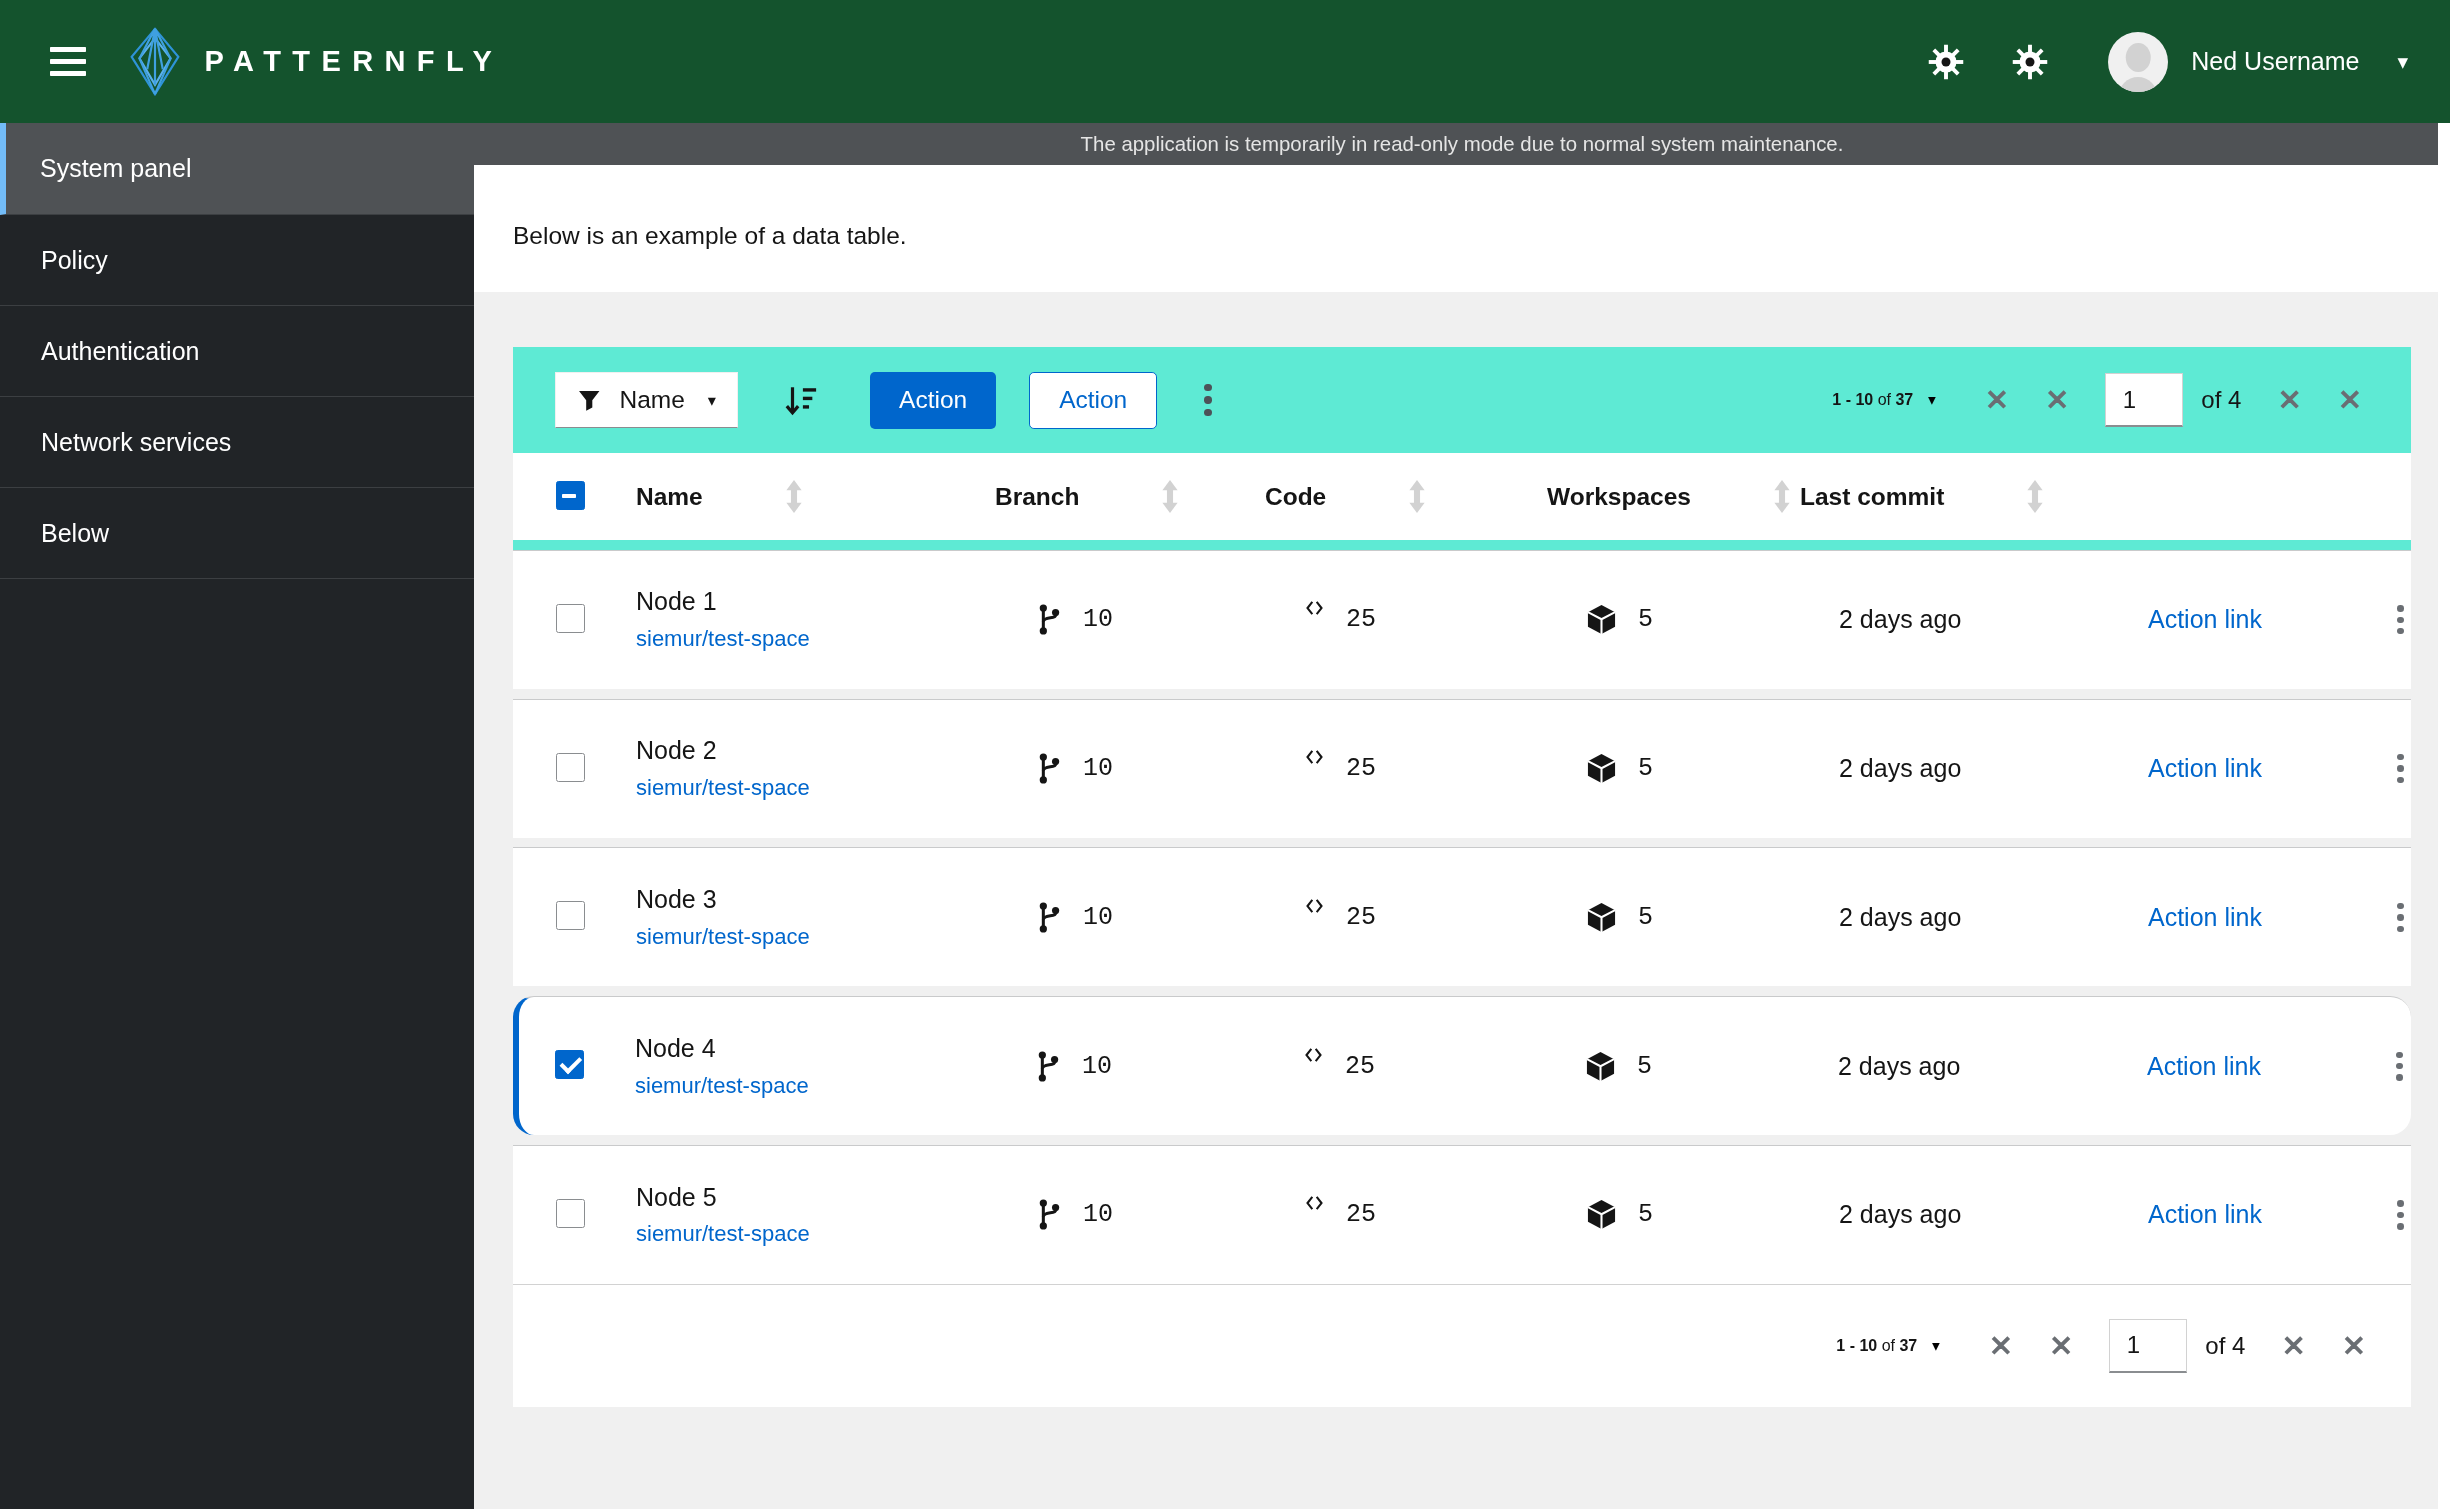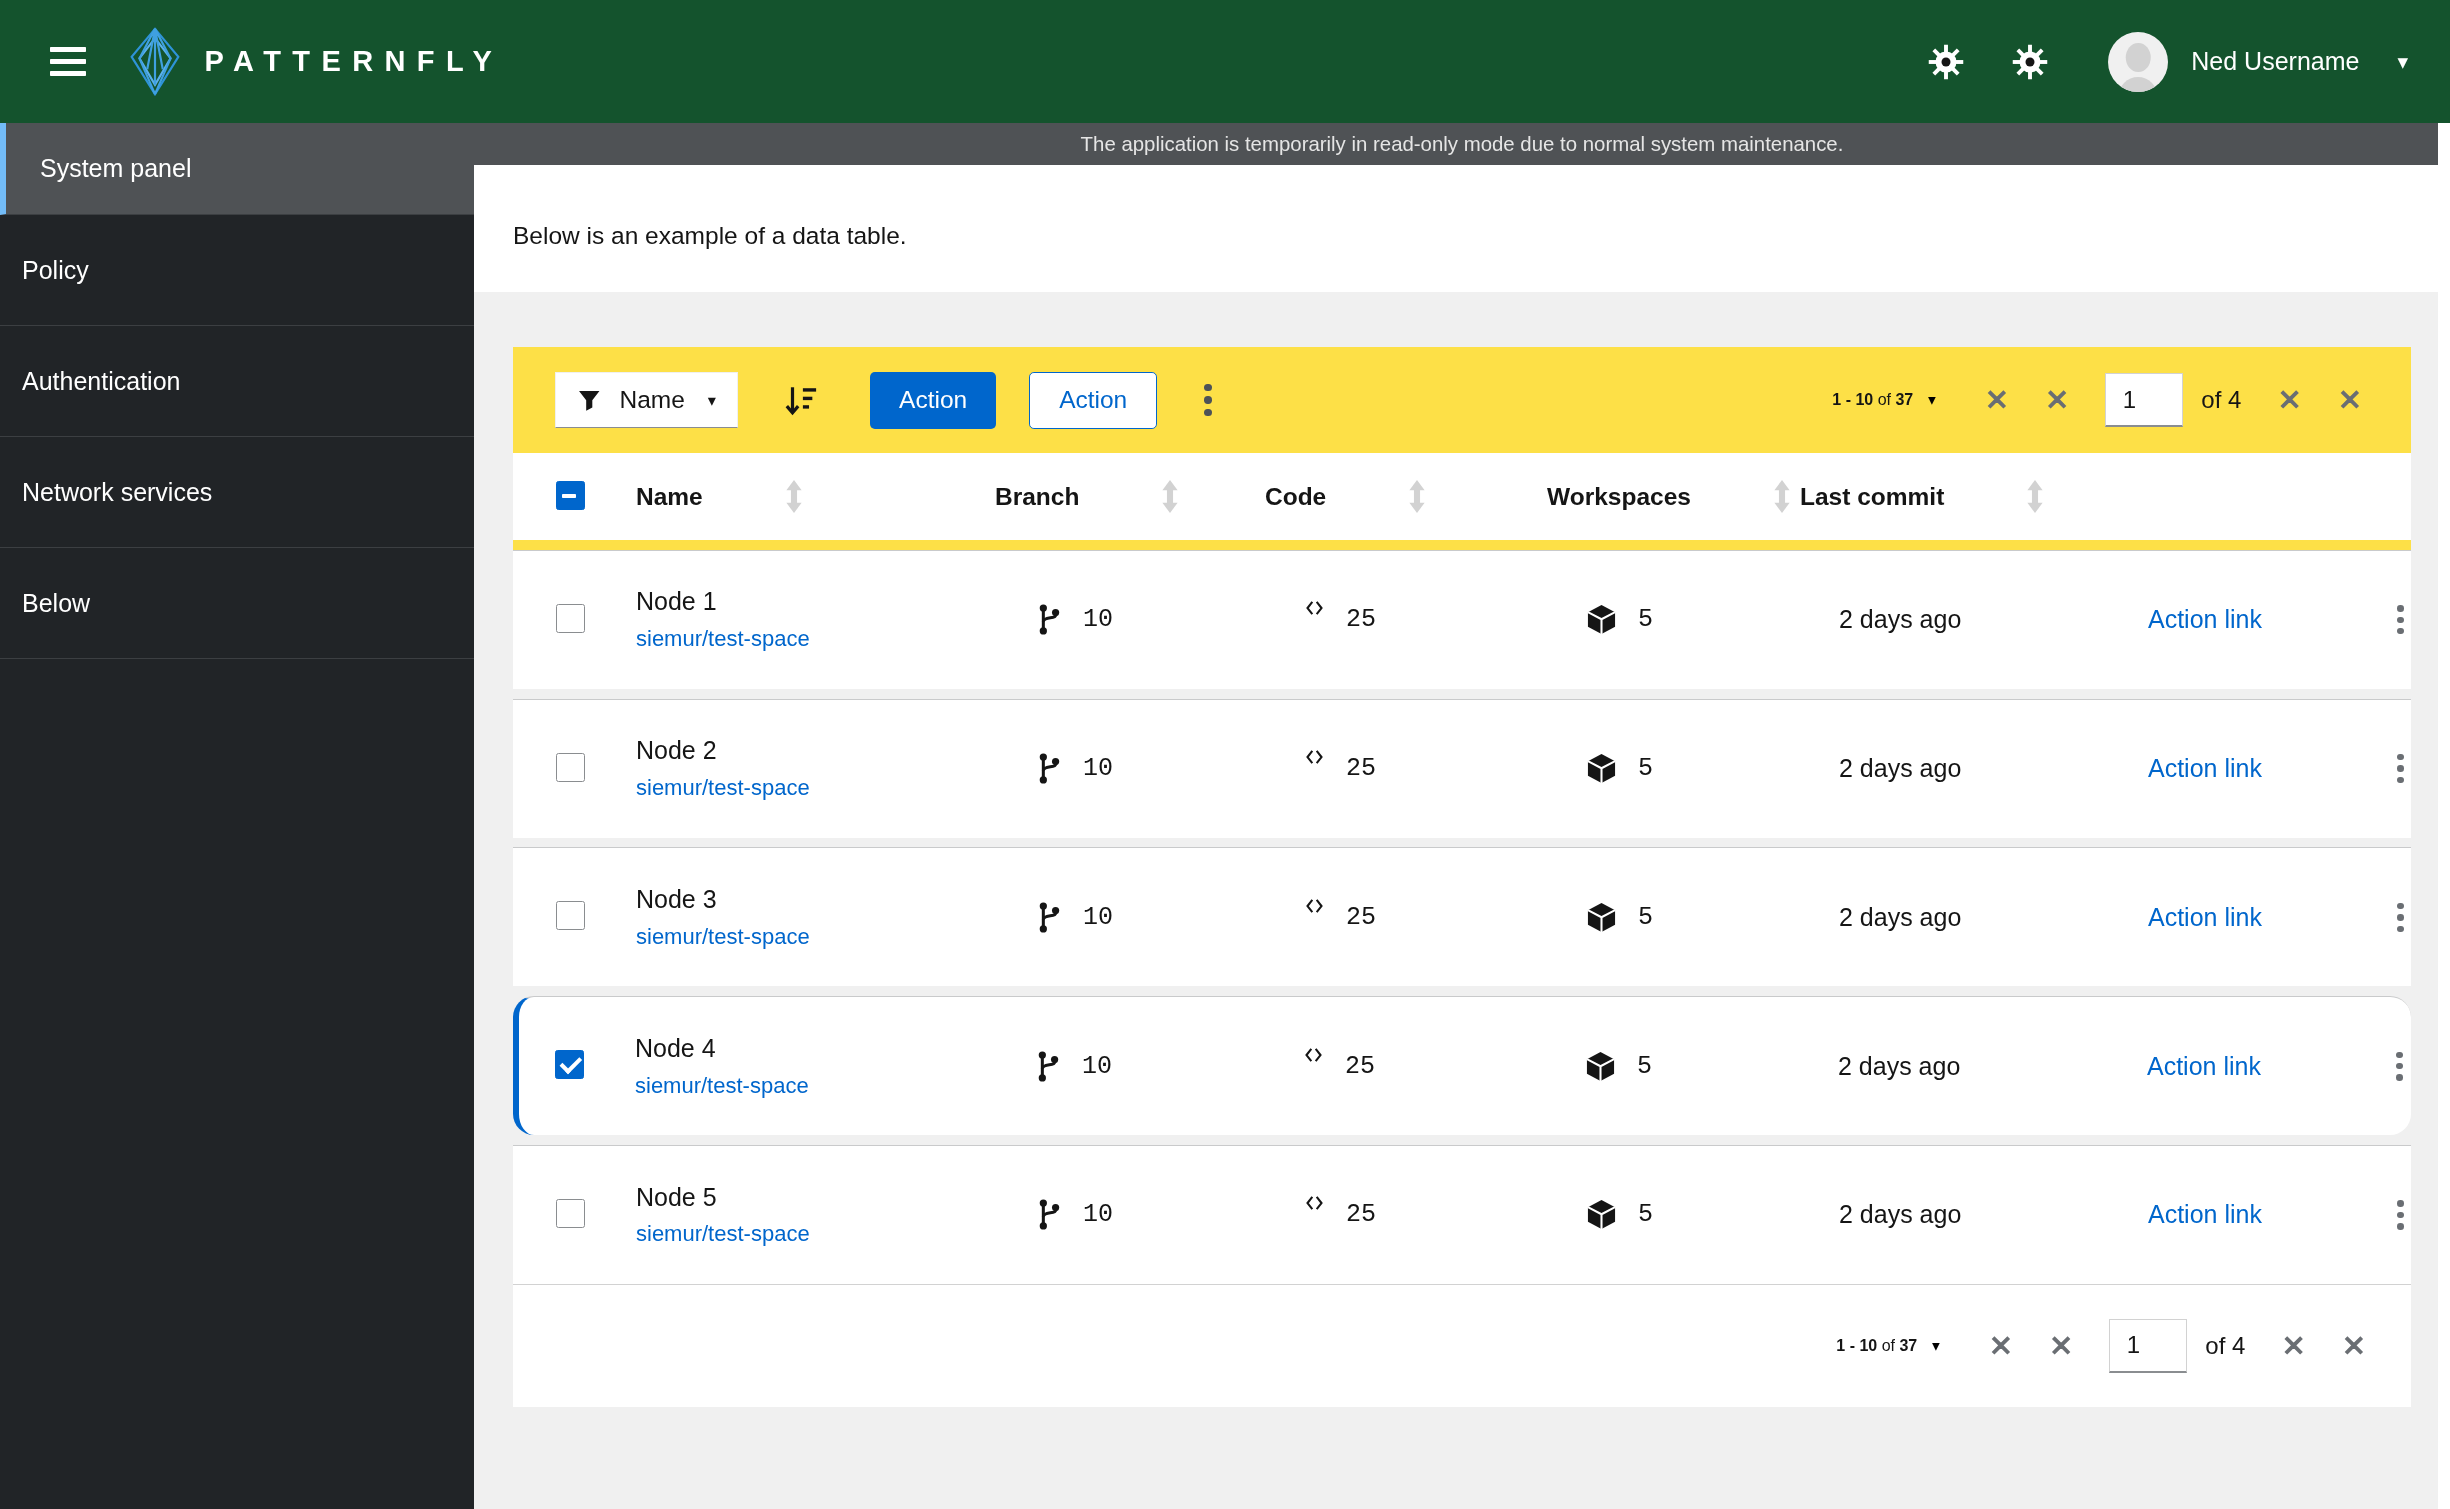--- a/index.html
+++ b/index.html
@@ -18,33 +18,33 @@
   .icon-btn + .icon-btn { margin-left:24.5px; }
   .avatar { width:60px; height:60px; border-radius:50%; background:#f0f0f0; position:relative; overflow:hidden; margin-left:49px; }
   .avatar .head { position:absolute; left:50%; top:11.4px; transform:translateX(-50%); width:24.5px; height:29px; border-radius:50%; background:#d2d2d2; }
   .avatar .body { position:absolute; left:50%; bottom:-13px; transform:translateX(-50%); width:39px; height:28px; border-radius:19.6px 19.6px 0 0; background:#d2d2d2; }
   .username { color:#fff; font-size:25px; margin-left:23px; }
   .mast-caret { color:#fff; font-size:21px; margin-left:38px; background:none; border:none; cursor:pointer; }
 
   
   .shell { display:flex; height:1387px; }
   .sidebar { width:474px; background:#212427; flex:none; }
-  .nav-item { height:111px; display:flex; align-items:center; padding-left:22px; color:#fff; font-size:25px;
+  .nav-item { height:91px; display:flex; align-items:center; padding-left:41px; color:#fff; font-size:25px;
     border-bottom:0.8px solid #3c3f42; cursor:pointer; }
   .nav-item.active { background:#4f5255; border-left:6.5px solid #73bcf7; padding-left:34px; height:92px; }
 
   .main { flex:1; display:flex; flex-direction:column; min-width:0; }
   .banner { height:42px; background:#4f5255; color:#e5e5e5; font-size:20.4px; display:flex; align-items:center; justify-content:center; }
   .page-header { background:#fff; padding:36px 39px 42px 39px; }
   .page-title { font-size:38px; font-weight:500; letter-spacing:0.4px; }
   .page-subtitle { font-size:24.5px; margin-top:21px; }
   .content { flex:1; background:#f0f0f0; padding:55px 39px 0 39px; }
 
   
-  .card { background:#fde047; width:100%; }
+  .card { background:#5eead4; width:100%; }
   .toolbar { height:106px; display:flex; align-items:center; padding:0 49px 0 42px; }
   .filter-select { height:56px; background:#fff; border:1.6px solid #f0f0f0; border-bottom:1.6px solid #8a8d90;
     display:flex; align-items:center; padding:0 21px; cursor:pointer; }
   .filter-select .flabel { font-size:24.5px; margin-left:18px; }
   .caret { font-size:16.3px; color:#151515; margin-left:23px; }
   .sort-btn { background:none; border:none; cursor:pointer; margin-left:46px; display:flex; align-items:center; }
   .btn { height:57px; font-size:24.5px; border-radius:4.9px; padding:0 29px; cursor:pointer;
     font-family:"Liberation Sans","DejaVu Sans",sans-serif; }
   .btn-primary { background:#0066cc; color:#fff; border:none; margin-left:52px; }
   .btn-secondary { background:#fff; color:#0066cc; border:1.6px solid #0066cc; margin-left:33px; }

